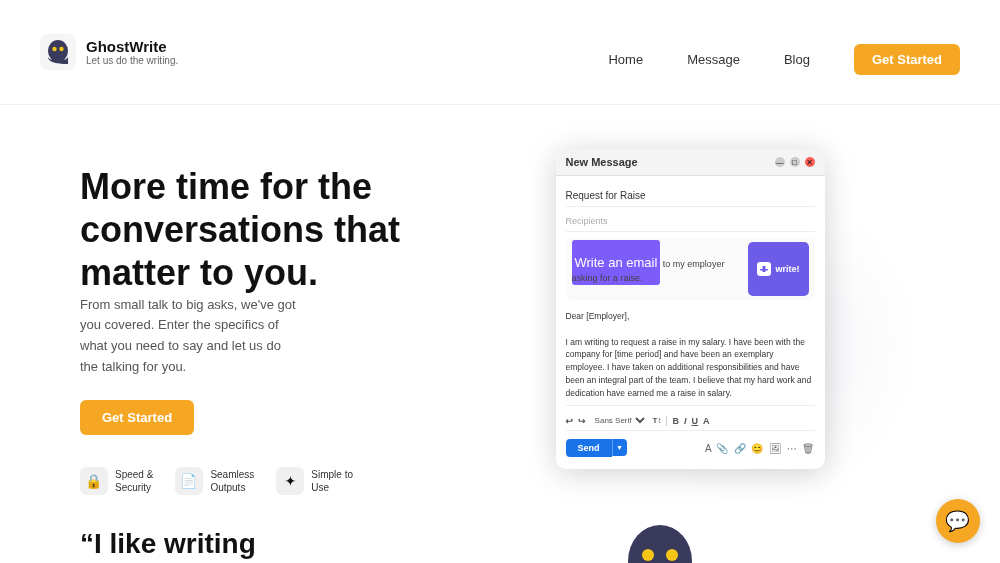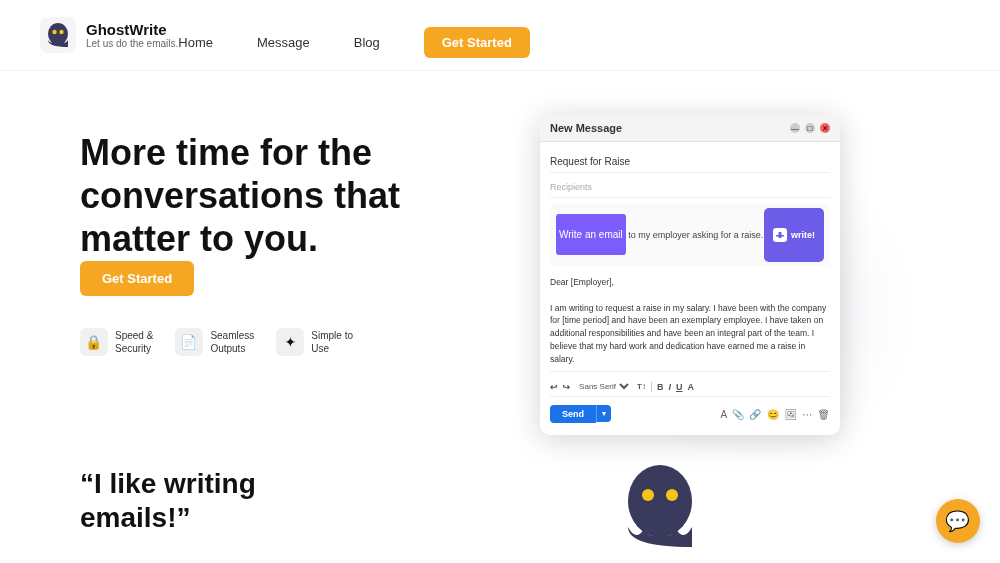--- a/index.html
+++ b/index.html
@@ -10,21 +10,22 @@
       width: 1000px;
       height: 563px;
       overflow: hidden;
       position: relative;
     }
 
     
     nav {
       display: flex;
       align-items: center;
-      padding: 12px 40px;
+      justify-content: space-between;
+      padding: 29px 40px;
       border-bottom: 1px solid #f0f0f0;
       position: relative;
       z-index: 10;
     }
     .logo-area {
       display: flex;
       align-items: center;
       gap: 10px;
     }
     .logo-icon {
@@ -126,21 +127,21 @@
     }
 
     
     .hero-right {
       flex: 1;
       display: flex;
       justify-content: center;
       position: relative;
     }
     .email-window {
-      width: 300px;
+      width: 269px;
       background: #fff;
       border-radius: 10px;
       box-shadow: 0 4px 30px rgba(0,0,0,0.18);
       overflow: hidden;
       margin-top: 4px;
       position: relative;
       z-index: 5;
     }
     .email-titlebar {
       background: #f4f4f4;
@@ -199,21 +200,21 @@
     .email-prompt-text {
       font-size: 9px;
       color: #444;
       line-height: 1.4;
     }
     .highlight-text {
       background: #7c5cfa;
       color: #fff;
       border-radius: 3px;
       padding: 15px 3px;
-      font-size: 10px;
+      font-size: 13px;
     }
     .write-btn {
       background: #6c5ce7;
       color: #fff;
       border: none;
       border-radius: 5px;
       padding: 20px 9px;
       font-size: 9px;
       font-weight: 600;
       cursor: pointer;
@@ -371,35 +372,36 @@
 
     <svg class="logo-icon" viewBox="0 0 36 36" fill="none" xmlns="http://www.w3.org/2000/svg">
       <rect width="36" height="36" rx="8" fill="#f5f5f5"></rect>
       <ellipse cx="18" cy="17" rx="10" ry="11" fill="#3a3a5c"></ellipse>
       <circle cx="14.5" cy="15" r="2.2" fill="#f5c518"></circle>
       <circle cx="21.5" cy="15" r="2.2" fill="#f5c518"></circle>
       <path d="M8 23 Q11 28 14 24 Q17 28 18 24 Q20 28 22 24 Q25 28 28 23 L28 30 Q8 30 8 23Z" fill="#3a3a5c"></path>
     </svg>
     <div class="logo-text-block">
       <div class="logo-title">GhostWrite</div>
-      <div class="logo-subtitle">Let us do the emails.</div>
+      <div class="logo-subtitle">Let us do the writing.</div>
     </div>
   </div>
   <div class="nav-links">
     <a class="nav-link">Home</a>
     <a class="nav-link">Message</a>
     <a class="nav-link">Blog</a>
     <button class="btn-get-started-nav">Get Started</button>
   </div>
 </nav>
 
 <div class="hero">
   <div class="deco-circle"></div>
   <div class="hero-left">
     <h1 class="hero-heading">More time for the<br>conversations that<br>matter to you.</h1>
+    <p class="hero-desc">From small talk to big asks, we've got you covered. Enter the specifics of what you need to say and let us do the talking for you.</p>
     <button class="btn-get-started-hero">Get Started</button>
     <div class="features">
       <div class="feature-item">
         <div class="feature-icon-box">🔒</div>
         <div class="feature-text">Speed &amp;<br>Security</div>
       </div>
       <div class="feature-item">
         <div class="feature-icon-box">📄</div>
         <div class="feature-text">Seamless<br>Outputs</div>
       </div>

